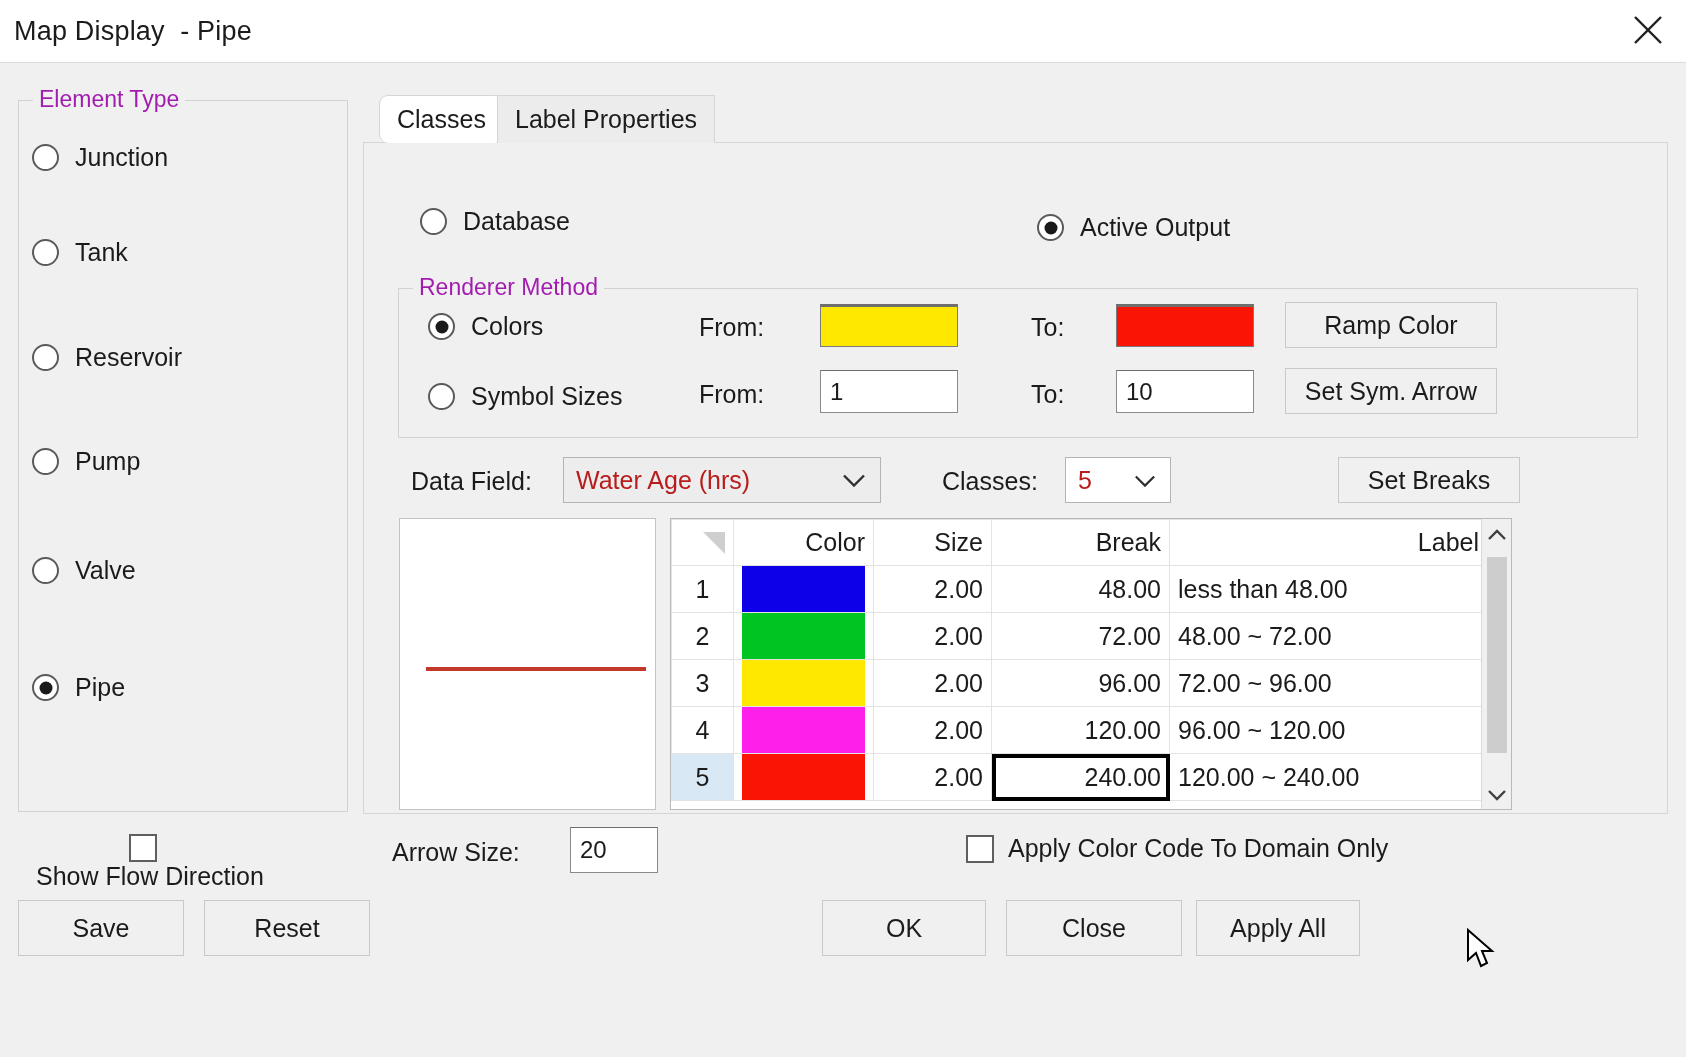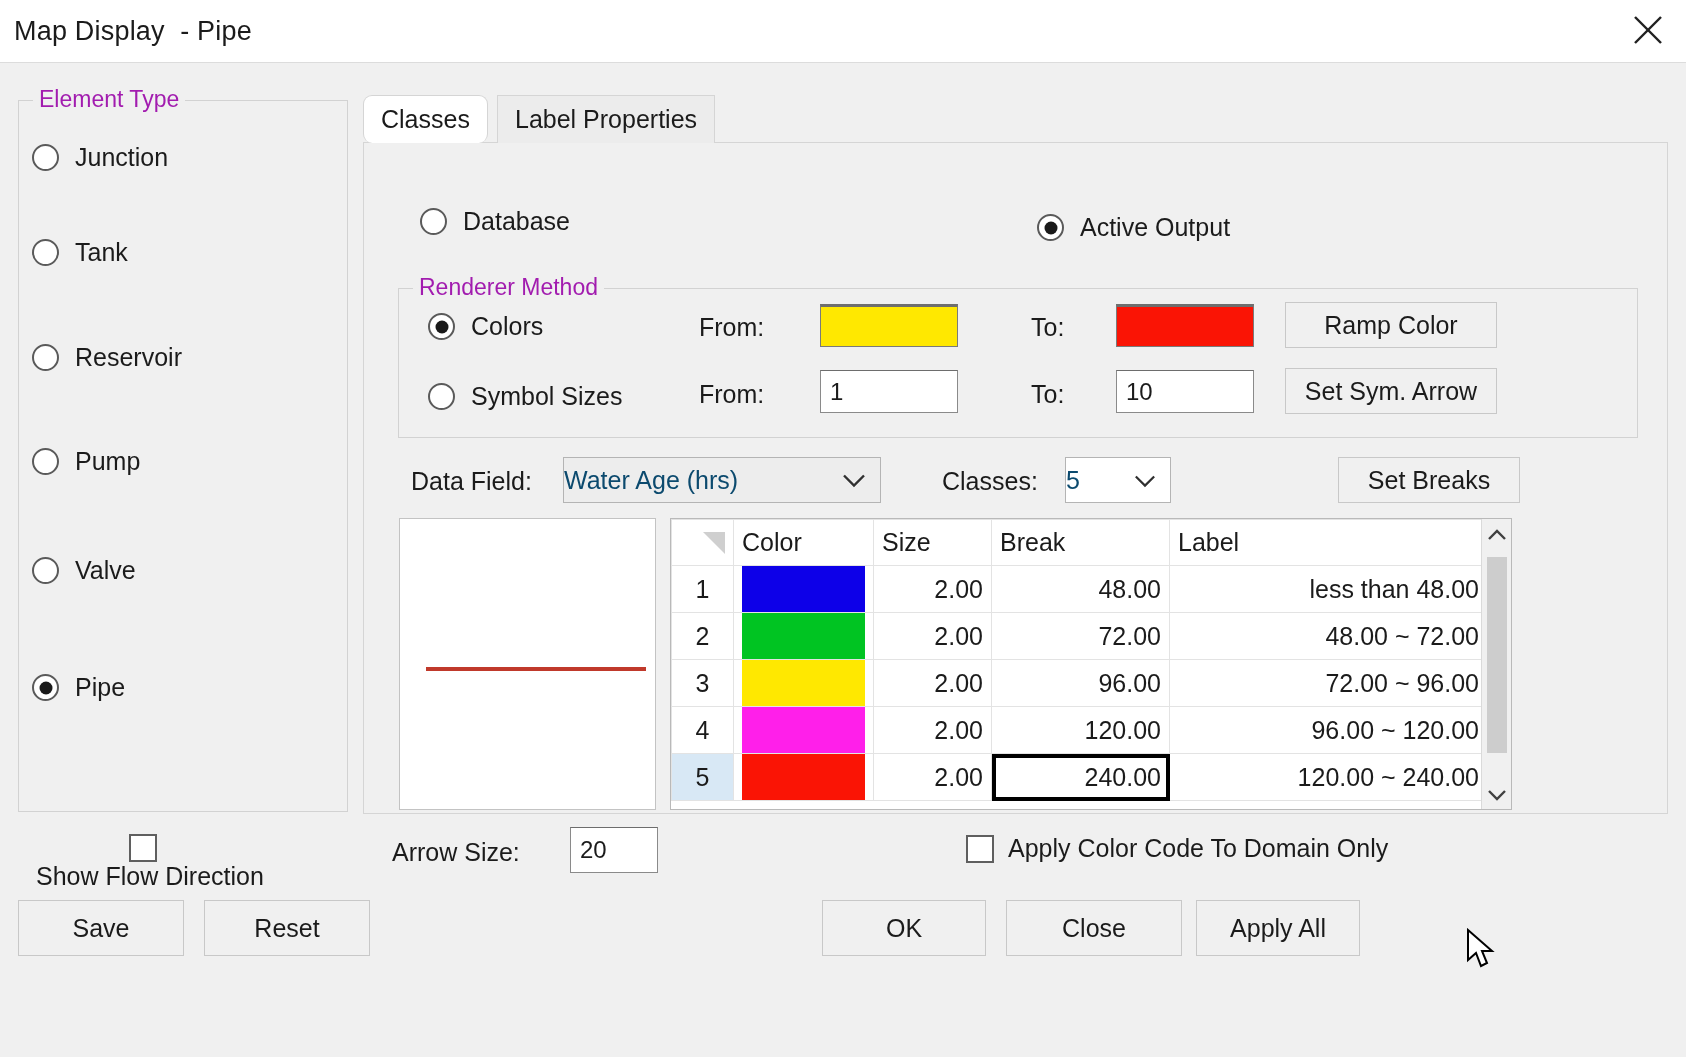--- a/index.html
+++ b/index.html
@@ -142,22 +142,22 @@
   .button.focus {
     border: 2px solid #7eb4ea;
     background: #e7f1fb;
   }
 
   .combo {
     position: absolute;
     background: #ededed;
     border: 1px solid #b4b4b4;
     display: flex; align-items: center;
-    padding-left: 0;
-    font-size: 25px; color: #0c4a6e;
+    padding-left: 12px;
+    font-size: 25px; color: #b91c1c;
     cursor: default;
     white-space: nowrap;
   }
   .combo .caret {
     position: absolute; right: 14px; top: 50%;
     transform: translateY(-50%);
   }
 
   
   #preview {
@@ -188,30 +188,30 @@
   table.classes th, table.classes td {
     border: 1px solid #e3e3e3;
     height: 46px;
     font-size: 25px;
     color: #1b1b1b;
     font-weight: normal;
     padding: 0 8px;
     overflow: hidden;
     white-space: nowrap;
   }
-  table.classes th { background: #ffffff; text-align: left; }
+  table.classes th { background: #ffffff; text-align: right; }
   th.col-break { background: #d8e8f5; }
   col.c-idx  { width: 62px; }
   col.c-col  { width: 140px; }
   col.c-size { width: 118px; }
   col.c-brk  { width: 178px; }
   col.c-lbl  { width: 318px; }
   td.idx { text-align: center; }
   td.size, td.brk { text-align: right; }
-  td.lbl { text-align: right; padding-left: 10px; }
+  td.lbl { text-align: left; padding-left: 10px; }
   tr.selected td.idx { background: #d8e8f5; }
   td.swatchcell { padding: 0; }
   td.swatchcell > div { width: 100%; height: 46px; }
   td.brk.cellfocus {
     outline: 4px solid #000;
     outline-offset: -4px;
     background: #fff;
   }
   .sort-corner {
     width: 0; height: 0;
@@ -302,21 +302,21 @@
     <span class="radio"></span>
     <span class="radio-label">Valve</span>
   </div>
   <div class="radio-row" style="left:32px; top:673px;">
     <span class="radio checked"></span>
     <span class="radio-label">Pipe</span>
   </div>
 
   <div id="tabpanel"></div>
   <div id="tabstrip">
-    <div class="tab active" style="left:0;border-radius:9px;">
+    <div class="tab active" style="left:16px;border-radius:9px;">
       <span>Classes</span>
     </div>
     <div class="tab" style="left:134px;">
       <span>Label Properties</span>
     </div>
   </div>
 
   <div class="radio-row" style="left:420px; top:207px;">
     <span class="radio"></span>
     <span class="radio-label">Database</span>

